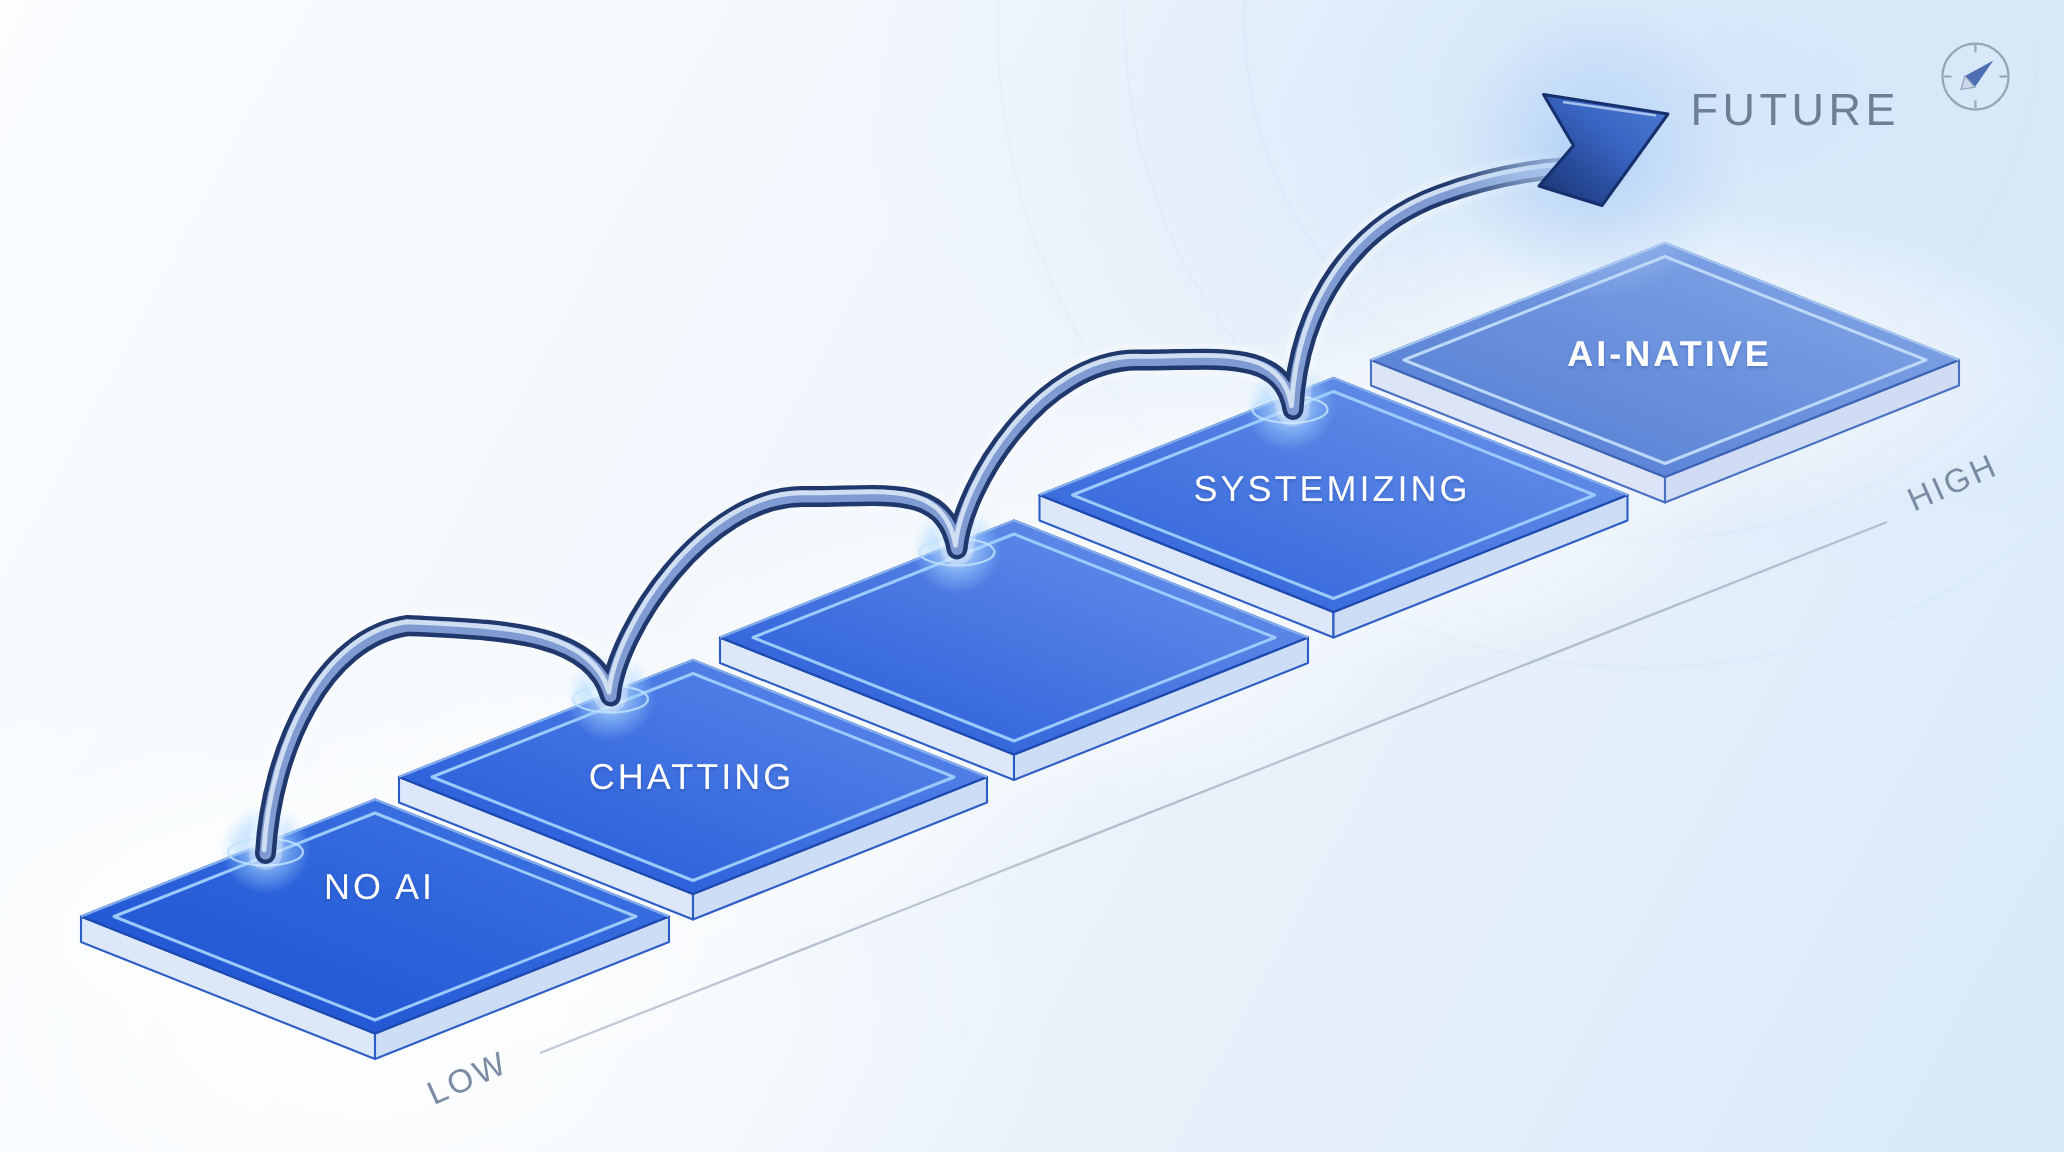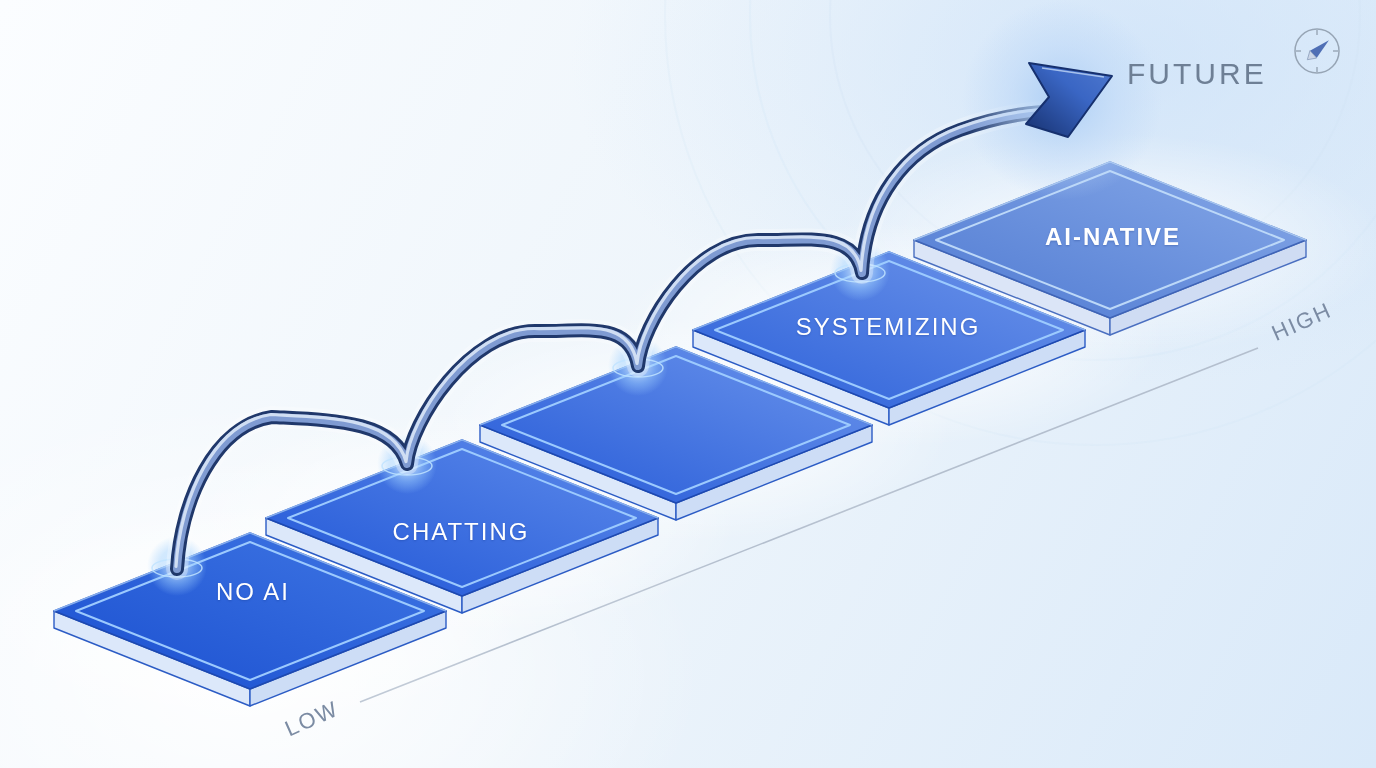--- a/index.html
+++ b/index.html
@@ -197,17 +197,17 @@
     </g>
   </svg>
 
 
   <div class="future-label">FUTURE</div>
 
   <div class="axis-label low">LOW</div>
   <div class="axis-label high">HIGH</div>
 
   <div class="plat-label" style="left:253px;top:592px;">NO AI</div>
-  <div class="plat-label" style="left:461px;top:532px;text-align:center;">CHATTING</div>
+  <div class="plat-label" style="left:461px;top:519px;text-align:center;">CHATTING</div>
   <div class="plat-label" style="left:888px;top:327px;">SYSTEMIZING</div>
   <div class="plat-label" style="left:1113px;top:237px;font-weight:bold;">AI-NATIVE</div>
 
 </div>
 
 </body></html>

